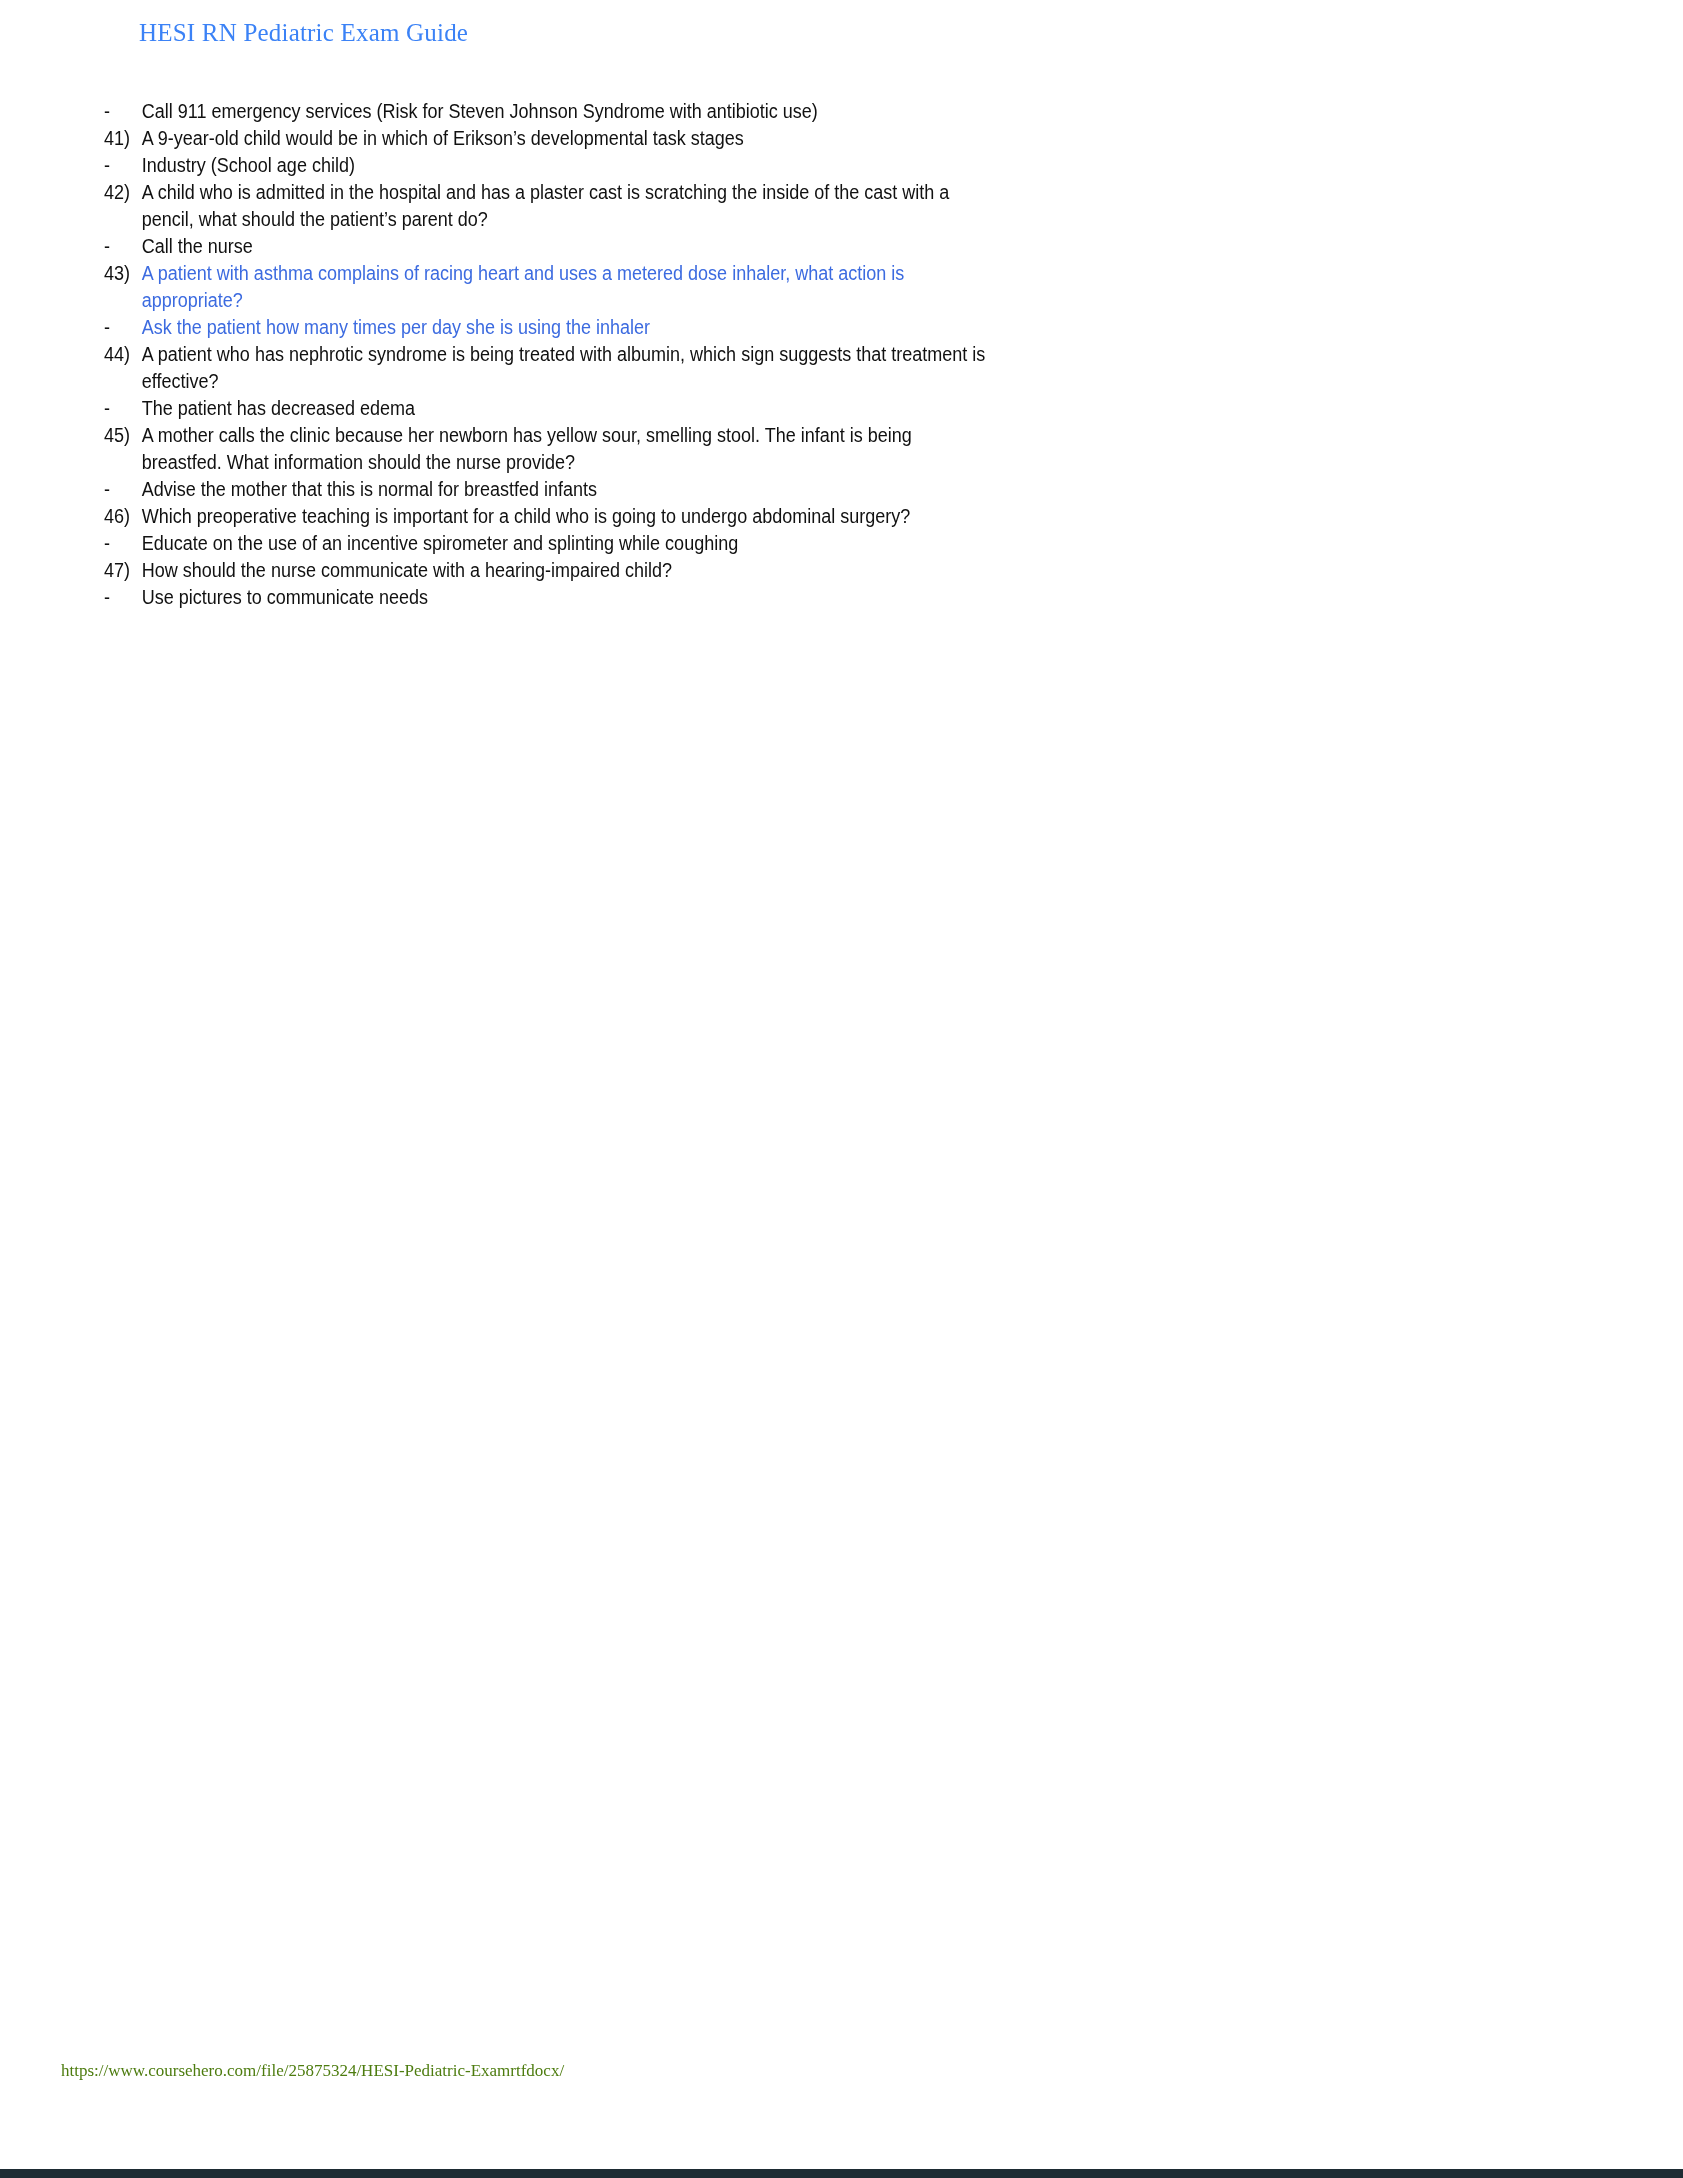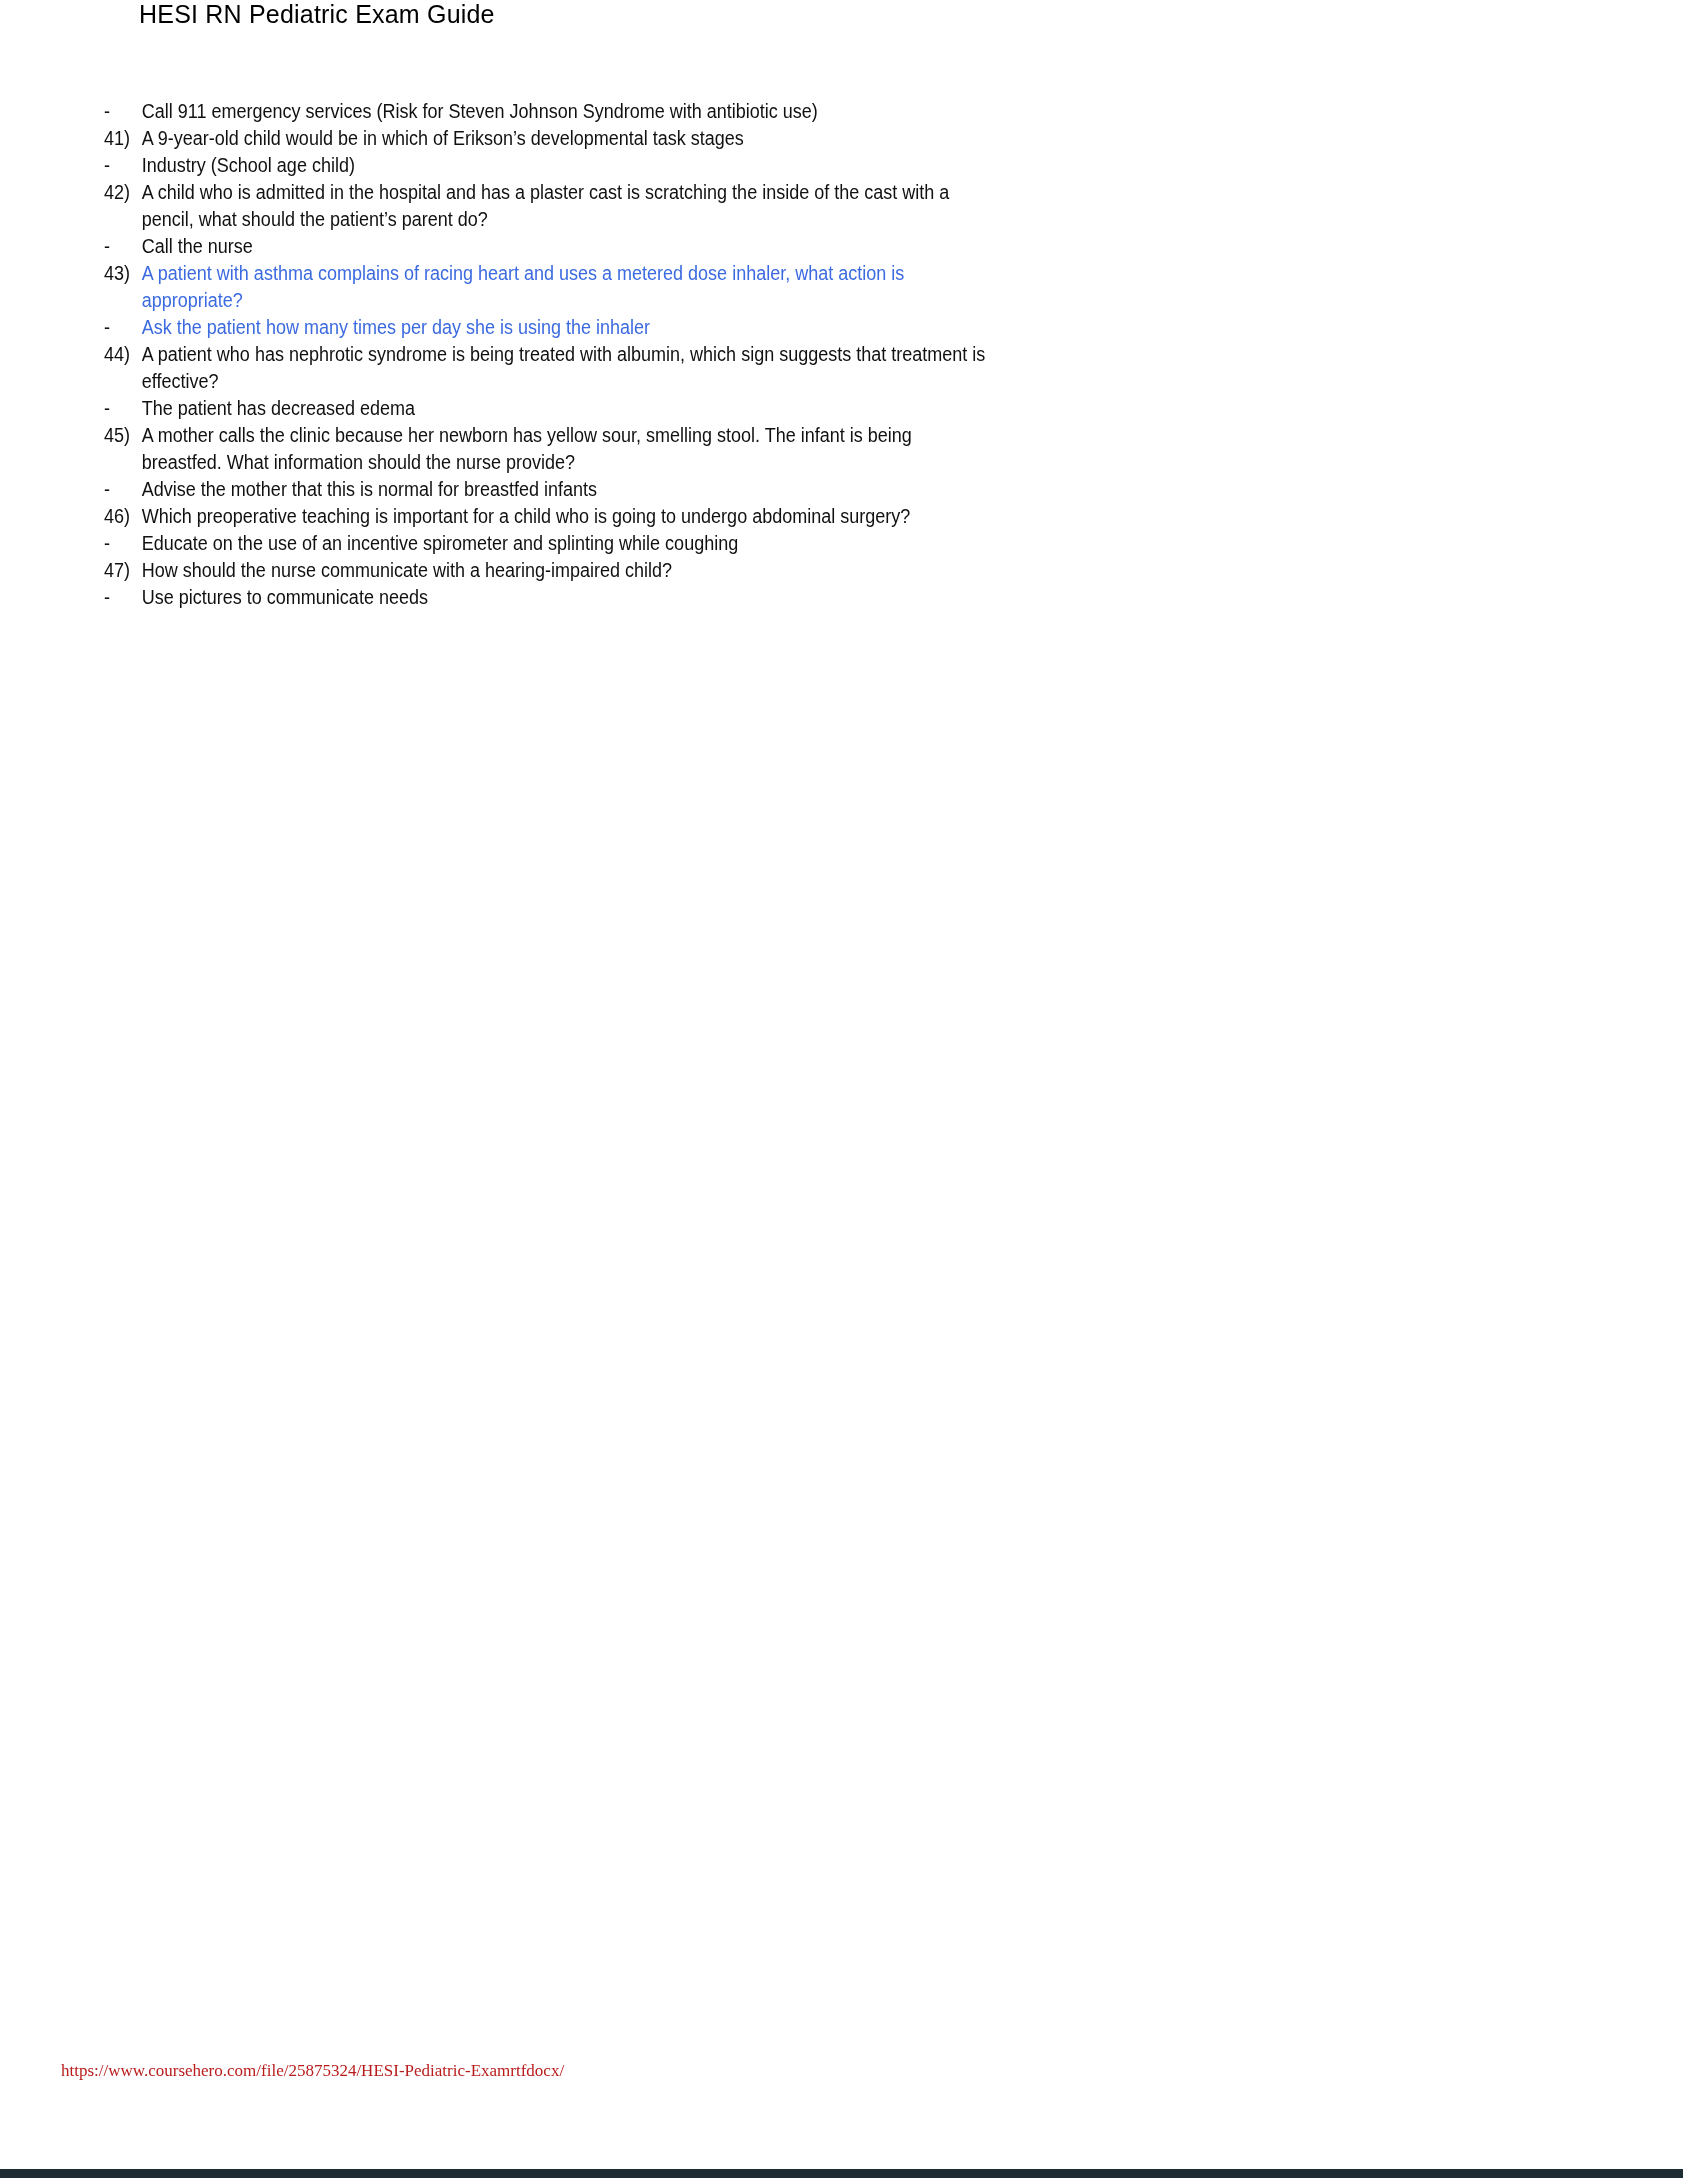--- a/index.html
+++ b/index.html
@@ -10,25 +10,25 @@
   body {
     position: relative;
     width: 1683px;
     height: 2178px;
     overflow: hidden;
     font-family: "Liberation Sans", sans-serif;
   }
   .page-title {
     position: absolute;
     left: 139px;
-    top: 0;
-    font-family: Liberation Sans, sans-serif;
+    top: 19px;
+    font-family: Liberation Serif, serif;
     font-size: 25px;
     letter-spacing: 0.2px;
-    color: #000000;
+    color: #3b82f6;
     white-space: nowrap;
   }
   .qa-list {
     position: absolute;
     left: 104px;
     top: 98px;
     width: 1139px;
     transform: scaleX(0.9);
     transform-origin: left top;
     font-size: 20px;
@@ -48,21 +48,21 @@
   }
   .row.blue .text {
     color: var(--accent-blue, #3c6be0);
   }
   .footer-url {
     position: absolute;
     left: 61px;
     top: 2061px;
     font-family: "Liberation Serif", serif;
     font-size: 17px;
-    color: #b91c1c;
+    color: #4d7c0f;
     white-space: nowrap;
   }
   .bottom-bar {
     position: absolute;
     left: 0;
     bottom: 0;
     width: 100%;
     height: 9px;
     background: var(--bottom-bar, #1e2c34);
   }

